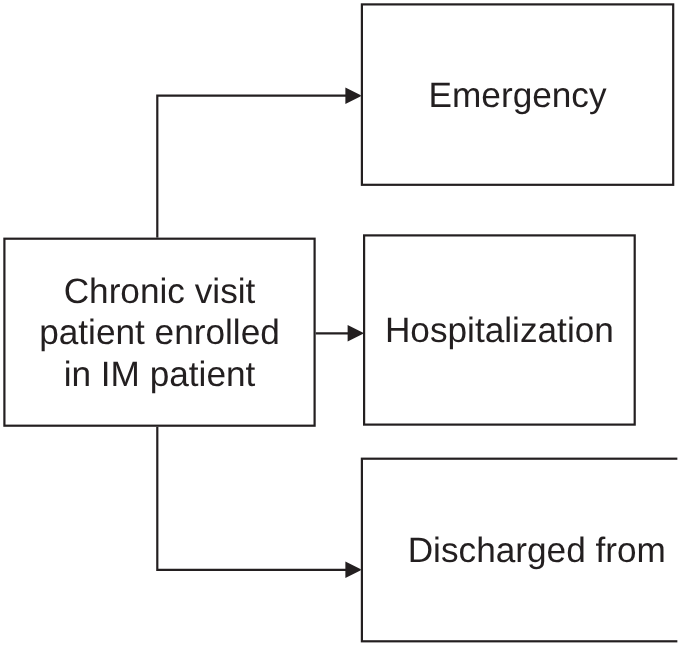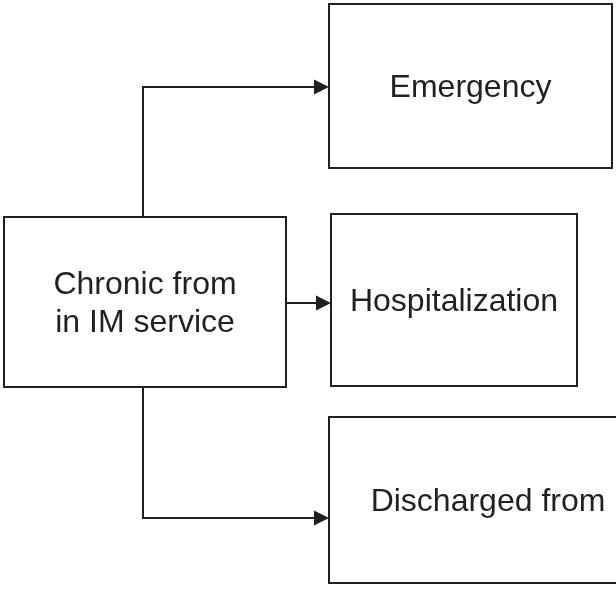--- a/index.html
+++ b/index.html
@@ -66,22 +66,23 @@
       <polygon points="331,303 316,295.5 316,310.5"></polygon>
     </g>
 
     <g>
       <path d="M 143 387 L 143 518 L 315 518"></path>
       <polygon points="329,518 314,510.5 314,525.5"></polygon>
     </g>
   </svg>
 
   <div class="flow-box" id="box-source">
-    <span class="line">Chronic from</span>
-    <span class="line">in IM service</span>
+    <span class="line">Chronic visit</span>
+    <span class="line">patient enrolled</span>
+    <span class="line">in IM patient</span>
   </div>
 
   <div class="flow-box" id="box-emergency">
     <span class="line">Emergency</span>
   </div>
 
   <div class="flow-box" id="box-hospitalization">
     <span class="line">Hospitalization</span>
   </div>
 

